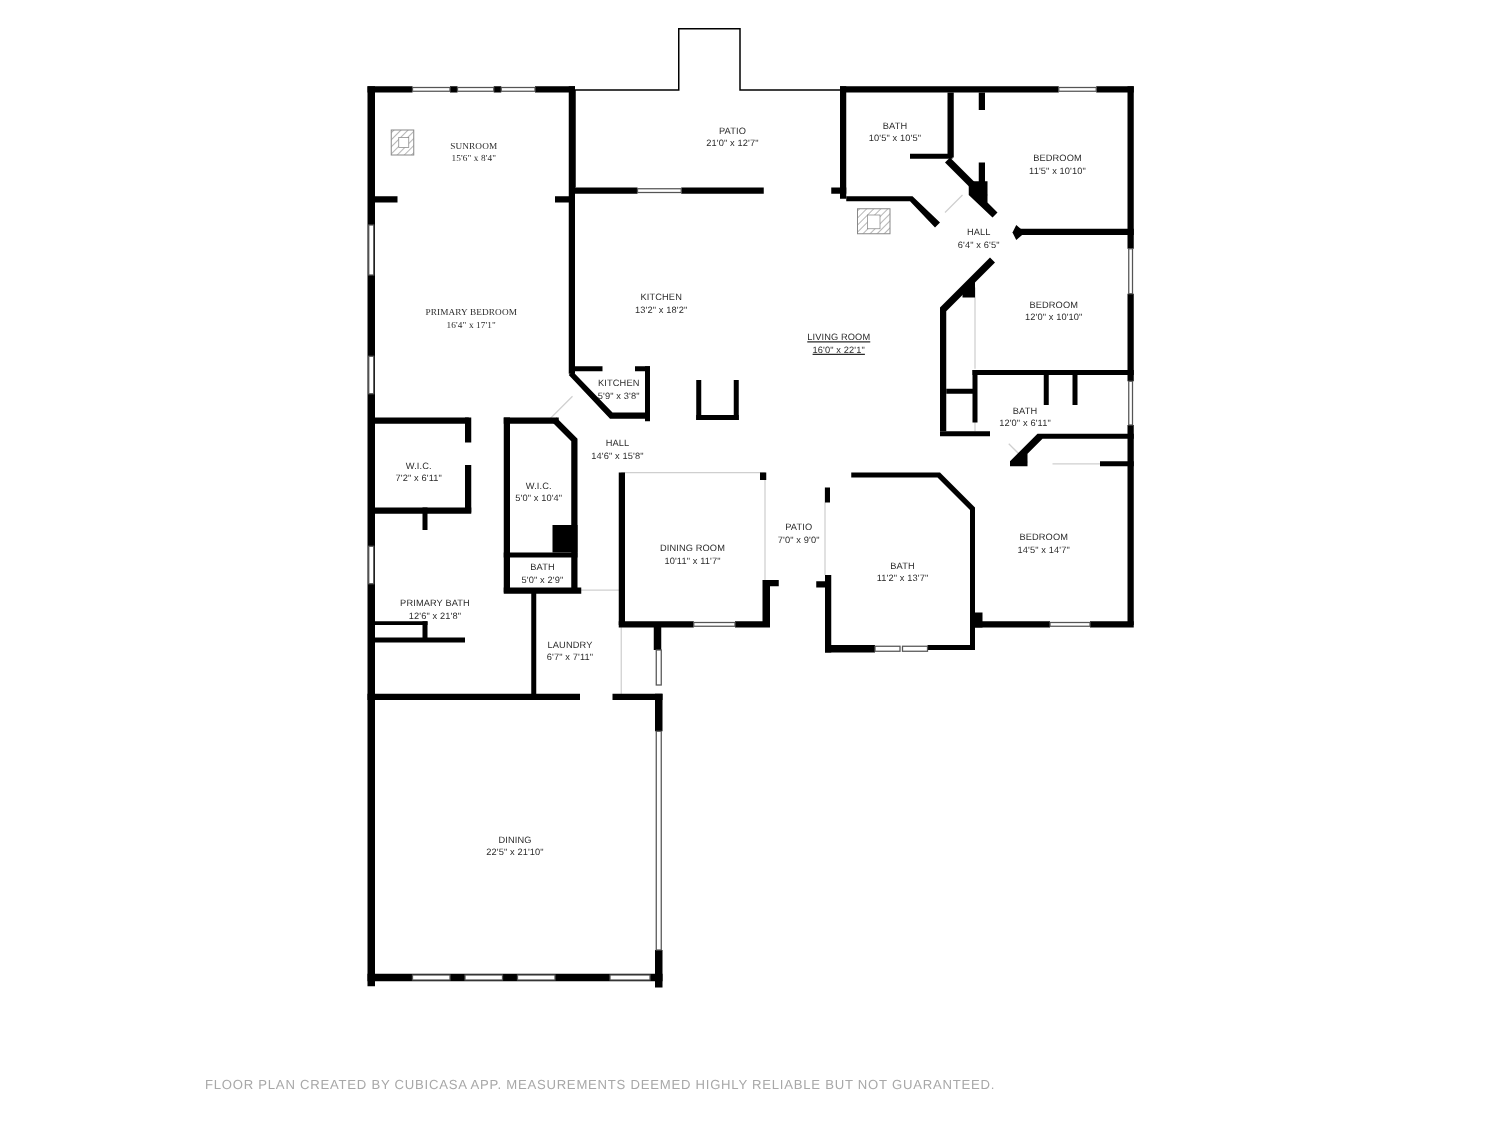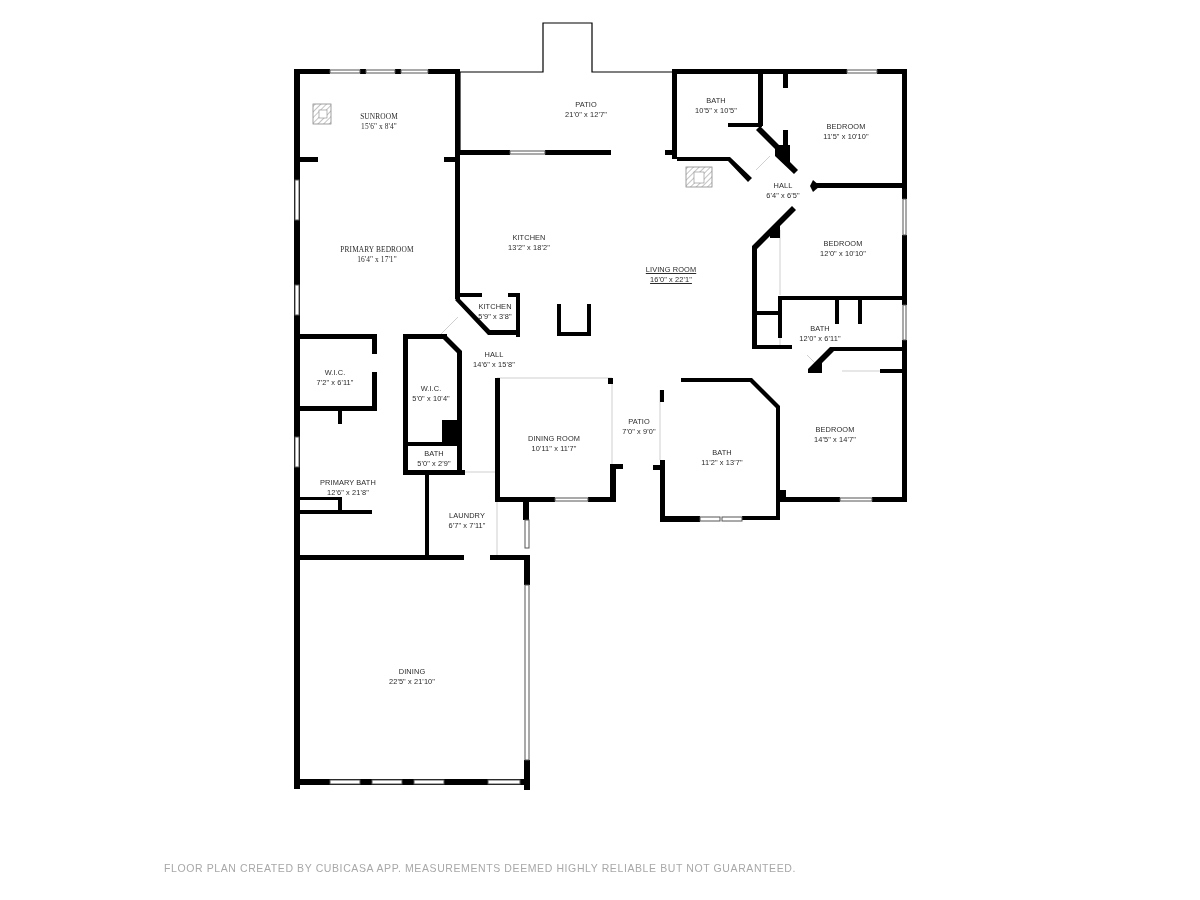--- a/index.html
+++ b/index.html
@@ -255,21 +255,21 @@
       <span class="dim">14'5" x 14'7"</span>
     </div>
   <div class="label" style="left: 348px; top: 459px; margin-top: 29px;">
       <span class="name">PRIMARY BATH</span>
       <span class="dim">12'6" x 21'8"</span>
     </div>
   <div class="label" style="left: 434px; top: 459px;">
       <span class="name">BATH</span>
       <span class="dim">5'0" x 2'9"</span>
     </div>
-  <div class="label" style="left: 467px; top: 521px;">
+  <div class="label" style="left: 456px; top: 521px;">
       <span class="name">LAUNDRY</span>
       <span class="dim">6'7" x 7'11"</span>
     </div>
   <div class="label" style="left: 412px; top: 677px;">
       <span class="name">DINING</span>
       <span class="dim">22'5" x 21'10"</span>
     </div>
 </div>
 
 <div class="footer">FLOOR PLAN CREATED BY CUBICASA APP. MEASUREMENTS DEEMED HIGHLY RELIABLE BUT NOT GUARANTEED.</div>

